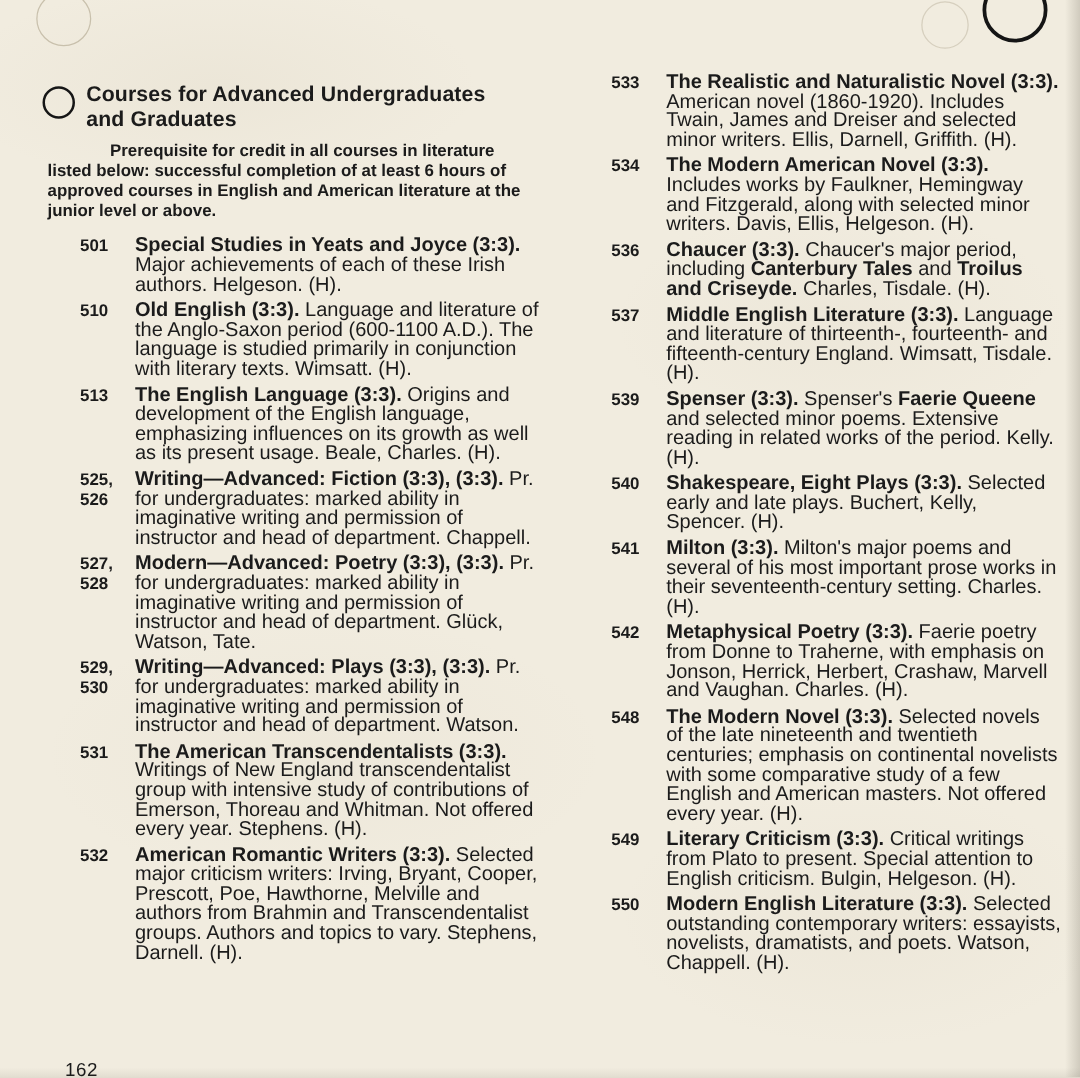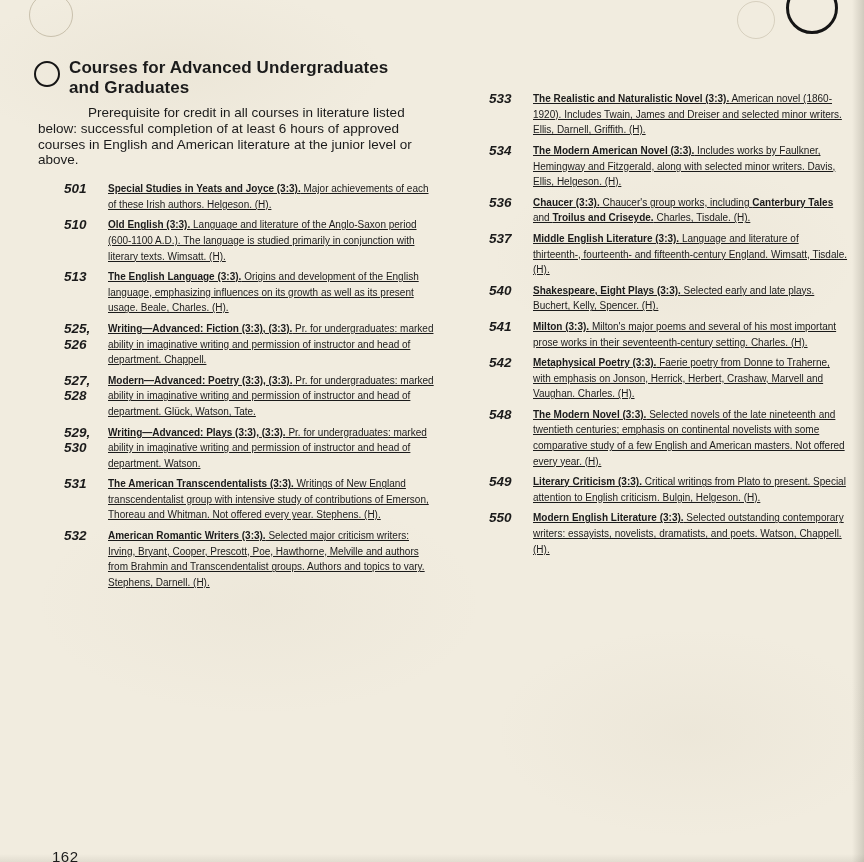--- a/index.html
+++ b/index.html
@@ -36,27 +36,27 @@
   .col-left{width:400px;margin-left:34px;flex:none;}
   .col-right{width:360px;margin-left:55px;flex:none;}
 
   .section-header{display:flex;align-items:flex-start;}
   .ring-bullet{flex:none;width:22px;height:22px;border:2.5px solid #161616;
     border-radius:50%;margin-top:3px;background:transparent;}
   .section-title{margin-left:9px;font-size:17px;line-height:20px;font-weight:bold;
     letter-spacing:0.1px;width:340px;}
 
   .intro{margin:7px 0 13px 4px;width:392px;font-size:13.5px;line-height:15.8px;
-    text-indent:50px;}
+    text-indent:50px;font-weight:bold;}
 
   .course{display:flex;margin-bottom:5px;}
   .num{flex:none;margin-left:30px;width:44px;font-weight:bold;
-    font-size:13.5px;line-height:15.6px;font-style:italic;}
+    font-size:13.5px;line-height:15.6px;}
   .col-right .num{margin-left:0;}
-  .body{flex:1;font-size:10px;line-height:15.6px;text-decoration:underline;}
+  .body{flex:1;font-size:16px;line-height:15.6px;}
   .b{font-weight:bold;}
 
   .page-num{position:absolute;left:52px;top:848px;font-size:15px;
     letter-spacing:0.5px;}
 </style>
 </head>
 <body>
 
 <div class="page">
 
@@ -143,27 +143,33 @@
           <div class="course">
             <div class="num">
               <div>534</div>
             </div>
             <div class="body"><span class="b">The Modern American Novel (3:3).</span><span> Includes works by Faulkner, Hemingway and Fitzgerald, along with selected minor writers. Davis, Ellis, Helgeson. (H).</span></div>
           </div>
           <div class="course">
             <div class="num">
               <div>536</div>
             </div>
-            <div class="body"><span class="b">Chaucer (3:3).</span><span> Chaucer's group works, including </span><span class="b">Canterbury Tales</span><span> and </span><span class="b">Troilus and Criseyde.</span><span> Charles, Tisdale. (H).</span></div>
+            <div class="body"><span class="b">Chaucer (3:3).</span><span> Chaucer's major period, including </span><span class="b">Canterbury Tales</span><span> and </span><span class="b">Troilus and Criseyde.</span><span> Charles, Tisdale. (H).</span></div>
           </div>
           <div class="course">
             <div class="num">
               <div>537</div>
             </div>
             <div class="body"><span class="b">Middle English Literature (3:3).</span><span> Language and literature of thirteenth-, fourteenth- and fifteenth-century England. Wimsatt, Tisdale. (H).</span></div>
+          </div>
+          <div class="course">
+            <div class="num">
+              <div>539</div>
+            </div>
+            <div class="body"><span class="b">Spenser (3:3).</span><span> Spenser's </span><span class="b">Faerie Queene</span><span> and selected minor poems. Extensive reading in related works of the period. Kelly. (H).</span></div>
           </div>
           <div class="course">
             <div class="num">
               <div>540</div>
             </div>
             <div class="body"><span class="b">Shakespeare, Eight Plays (3:3).</span><span> Selected early and late plays. Buchert, Kelly, Spencer. (H).</span></div>
           </div>
           <div class="course">
             <div class="num">
               <div>541</div>

